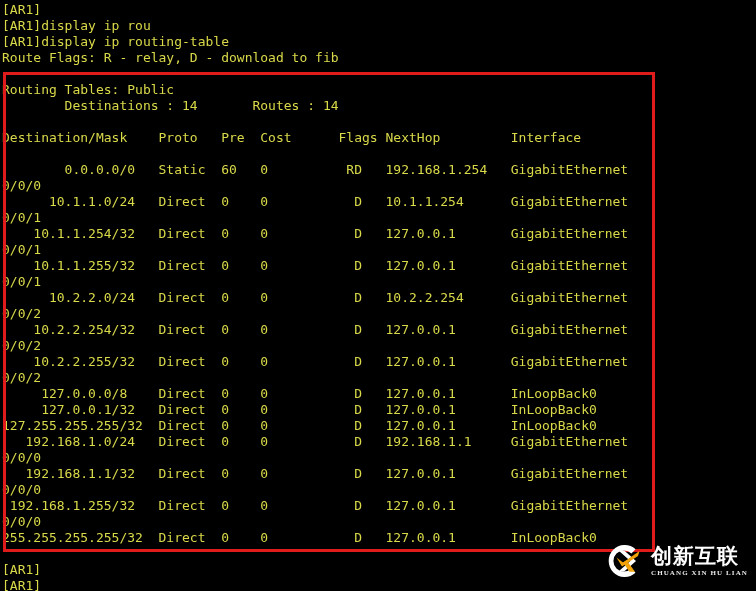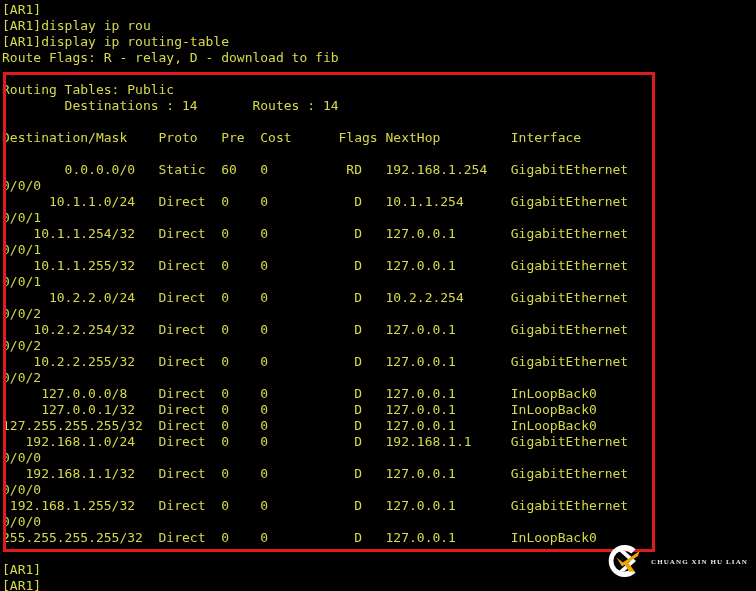--- a/index.html
+++ b/index.html
@@ -99,15 +99,16 @@
 <div id="redbox"></div>
 
 <div id="watermark">
   <svg id="wm-mark" viewBox="0 0 42 42">
     <path d="M33.5 9.2 A16 16 0 1 0 33.5 32.8 L29.4 28.6 A10.6 10.6 0 1 1 29.4 13.4 Z" fill="#ffffff"></path>
     <path d="M16.5 10.5 L22.2 10.5 L34.0 21.0 L22.2 31.5 L16.5 31.5 L28.3 21.0 Z" fill="#ffffff"></path>
     <path d="M37.5 11.0 L21.0 22.4 L14.5 17.5 L20.0 26.5 L36.0 16.0 Z" fill="#f2a30a"></path>
     <path d="M21.0 22.4 L27.5 31.8 L33.0 31.8 L24.5 20.2 Z" fill="#f2a30a"></path>
   </svg>
   <div id="wm-text">
+    <div id="wm-cn">创新互联</div>
     <div id="wm-py">CHUANG XIN HU LIAN</div>
   </div>
 </div>
 
 </body></html>

